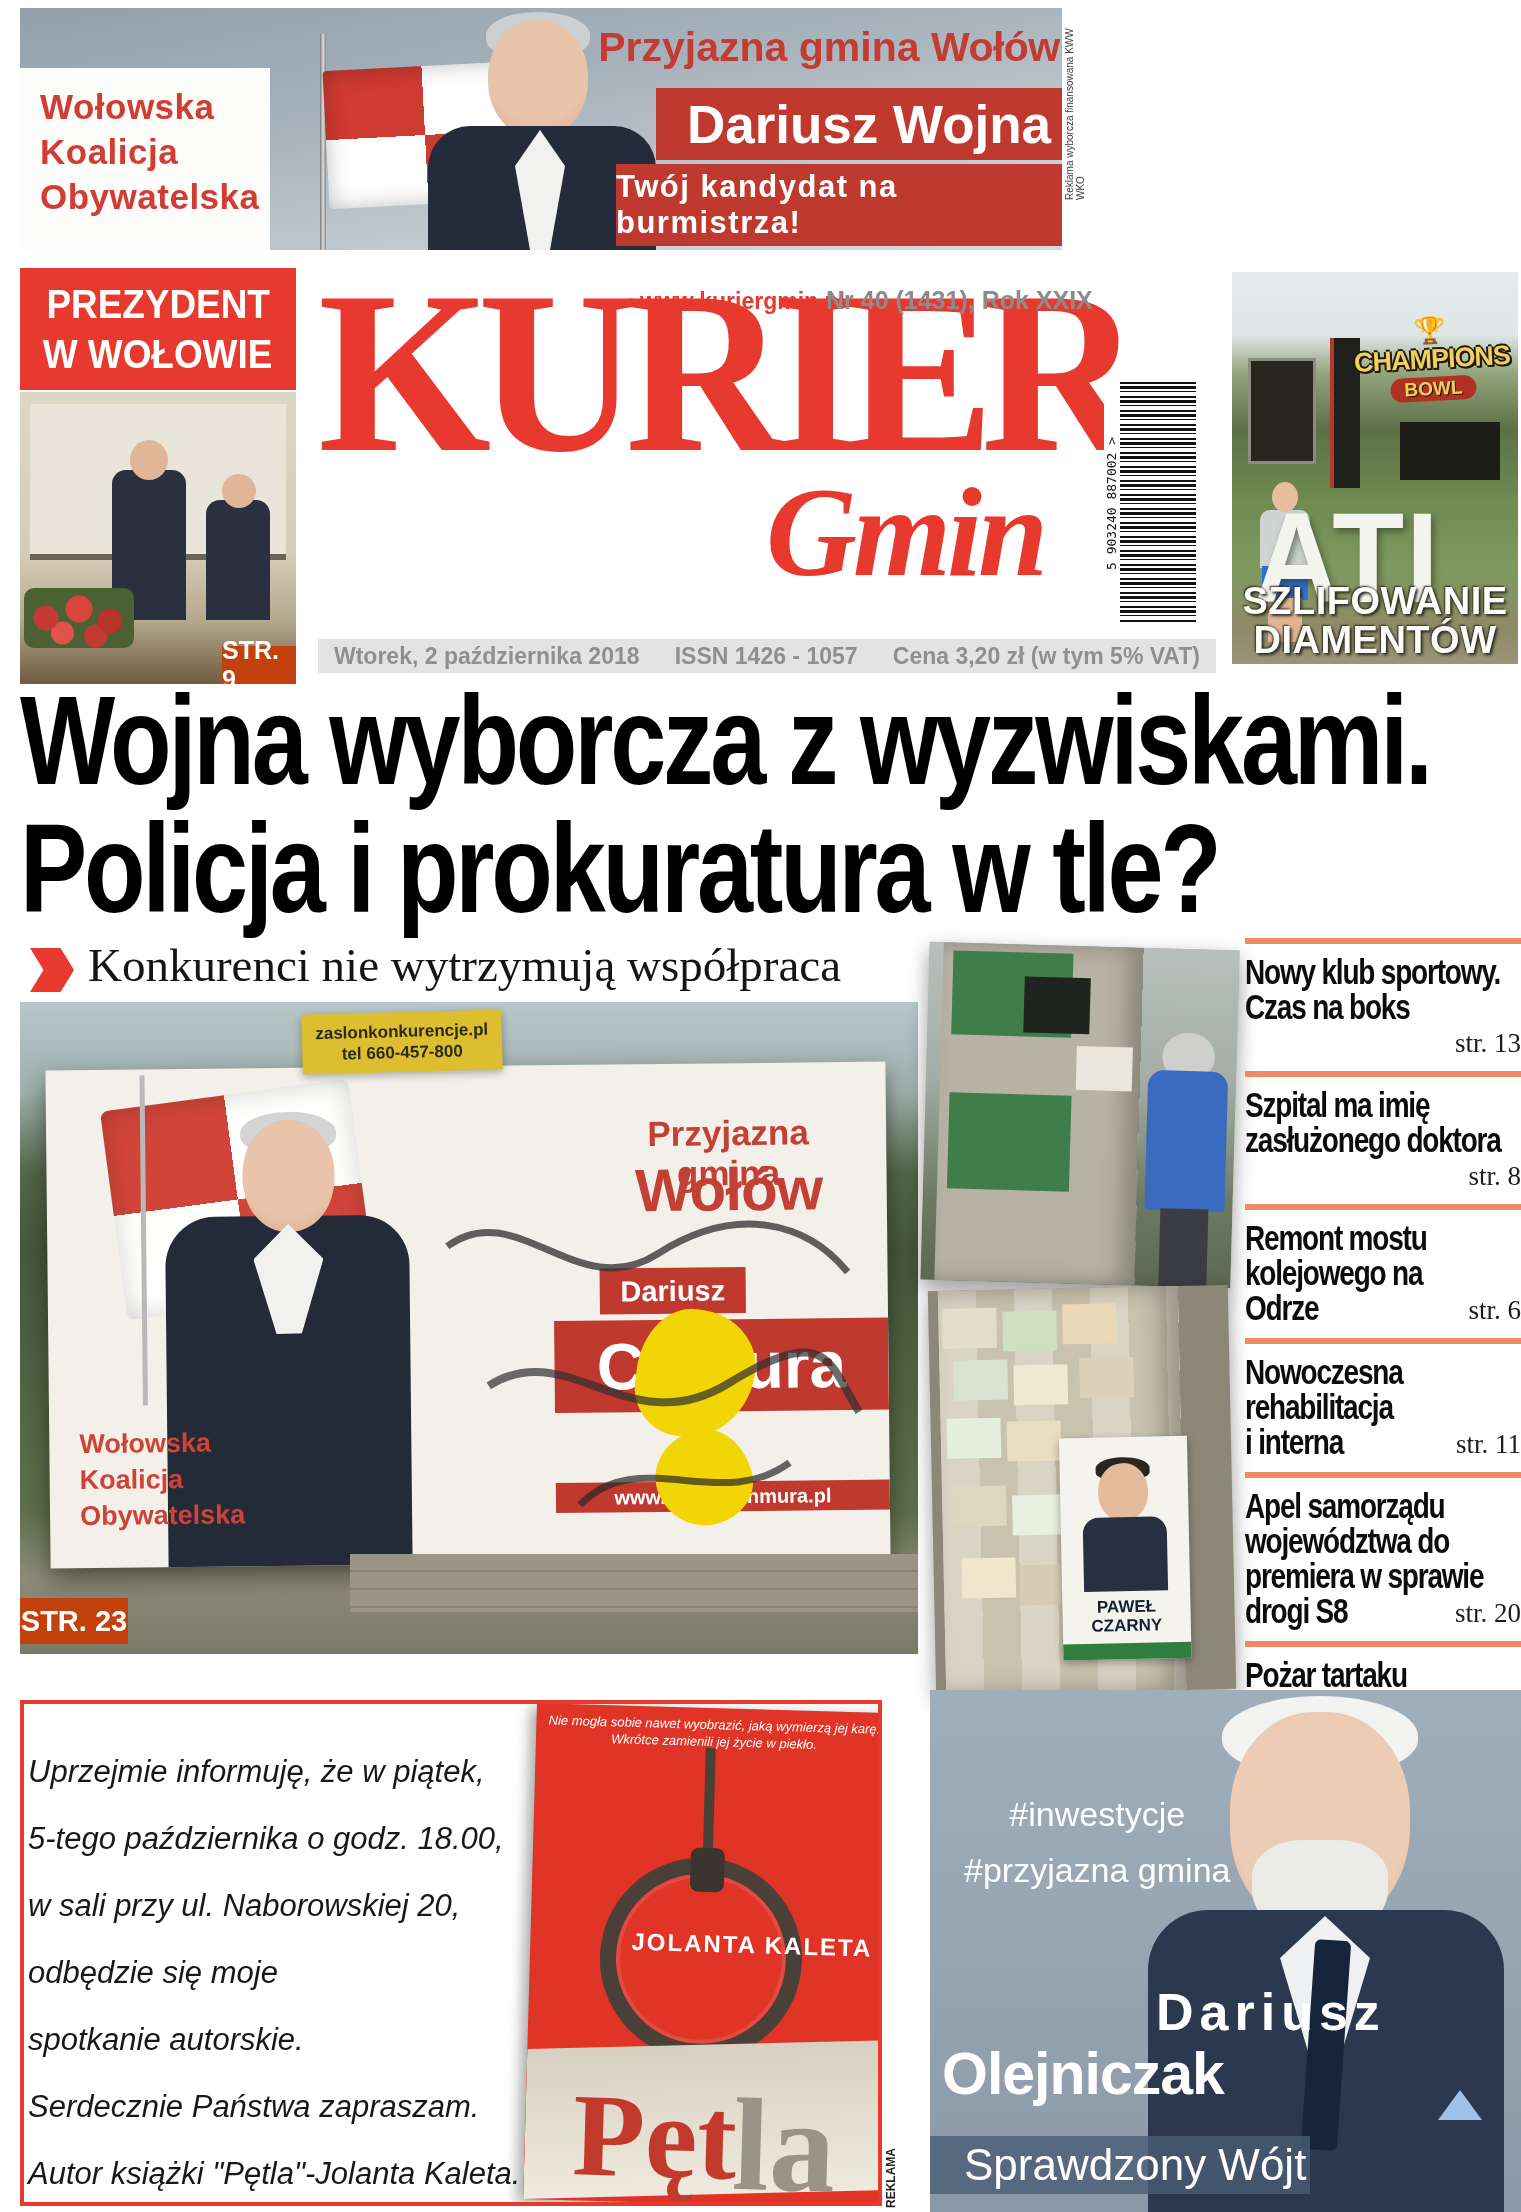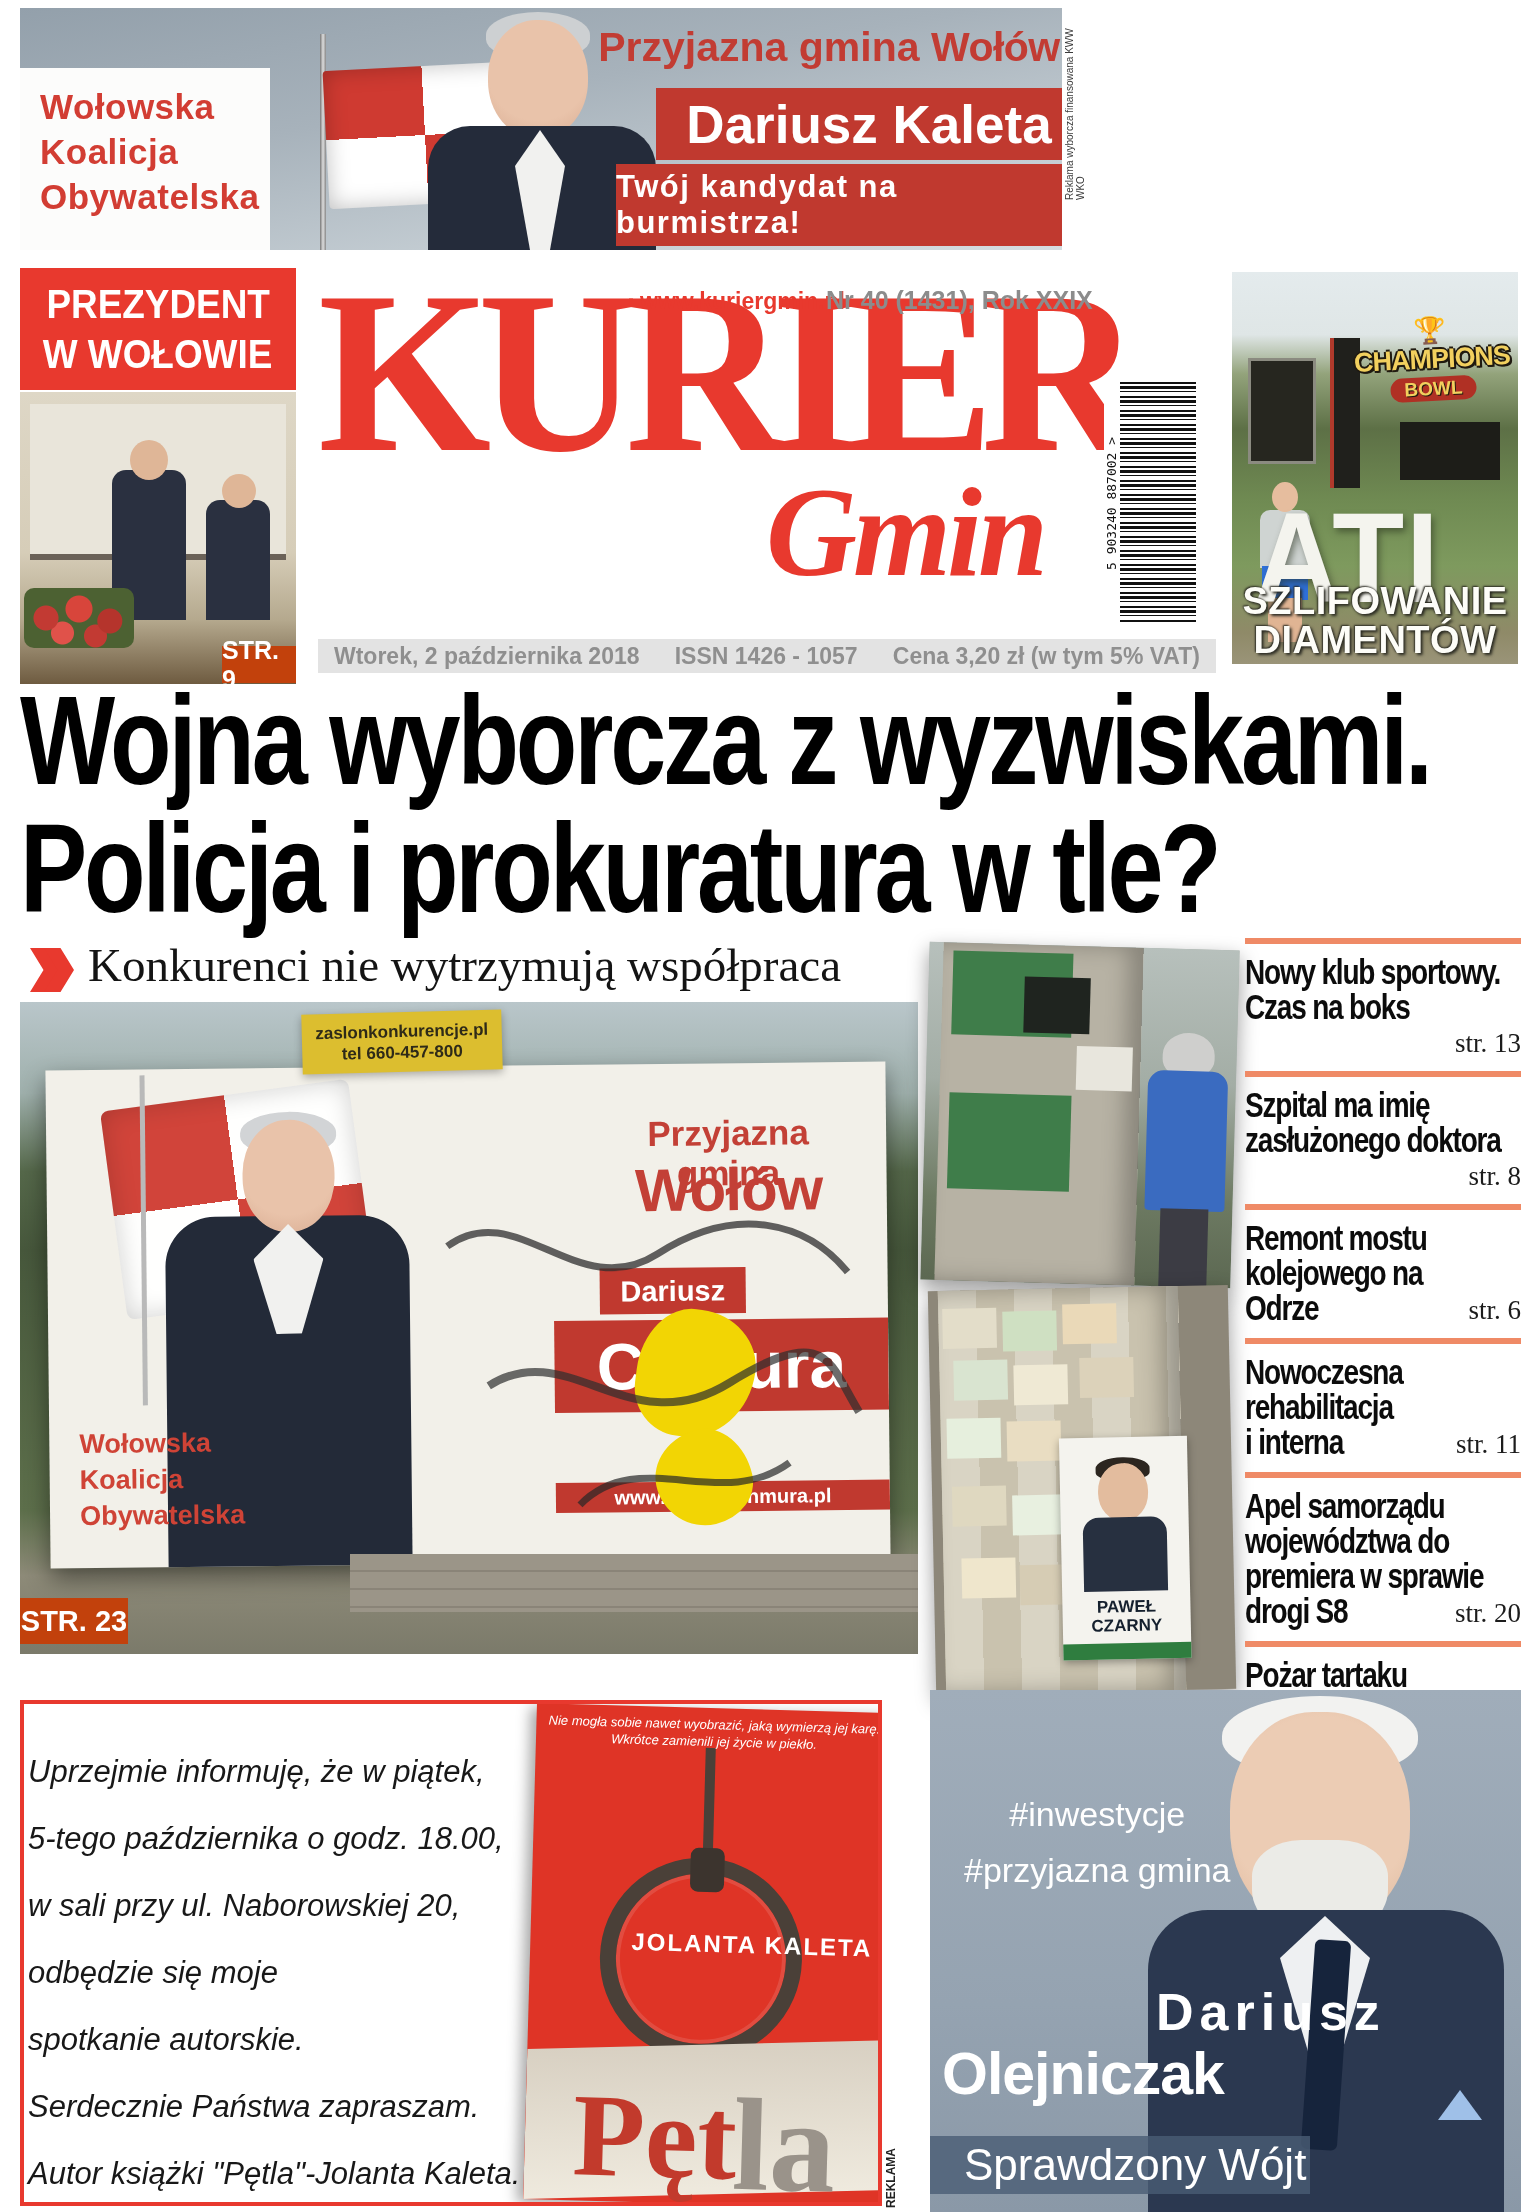--- a/index.html
+++ b/index.html
@@ -218,21 +218,21 @@
     <div class="abs flag"></div>
     <div class="abs man-hair"></div>
     <div class="abs man-head"></div>
     <div class="abs man-body"></div>
     <div class="abs man-shirt"></div>
     <div class="abs slogan">
       <span>Przyjazna gmina</span>
       <b>Wołów</b>
     </div>
     <div class="abs red-box1">
-      <div>Dariusz Kaleta</div>
+      <div>Dariusz Wojna</div>
     </div>
     <div class="abs red-box2">
       <div>Twój kandydat na burmistrza!</div>
     </div>
   </div>
   <div class="abs vtext side-note">Reklama wyborcza finansowana KWW WKO</div>
 
   <div class="abs lbox-title">
     <div><span class="condc">PREZYDENT</span></div>
     <div><span class="condc">W WOŁOWIE</span></div>

